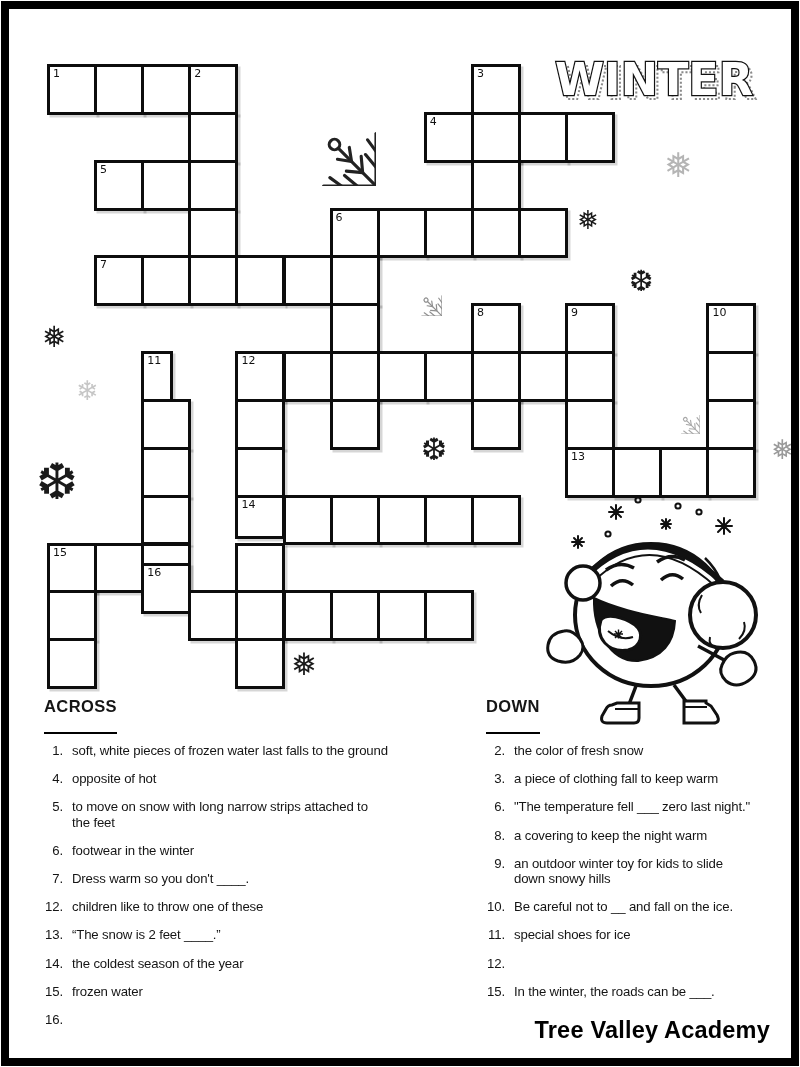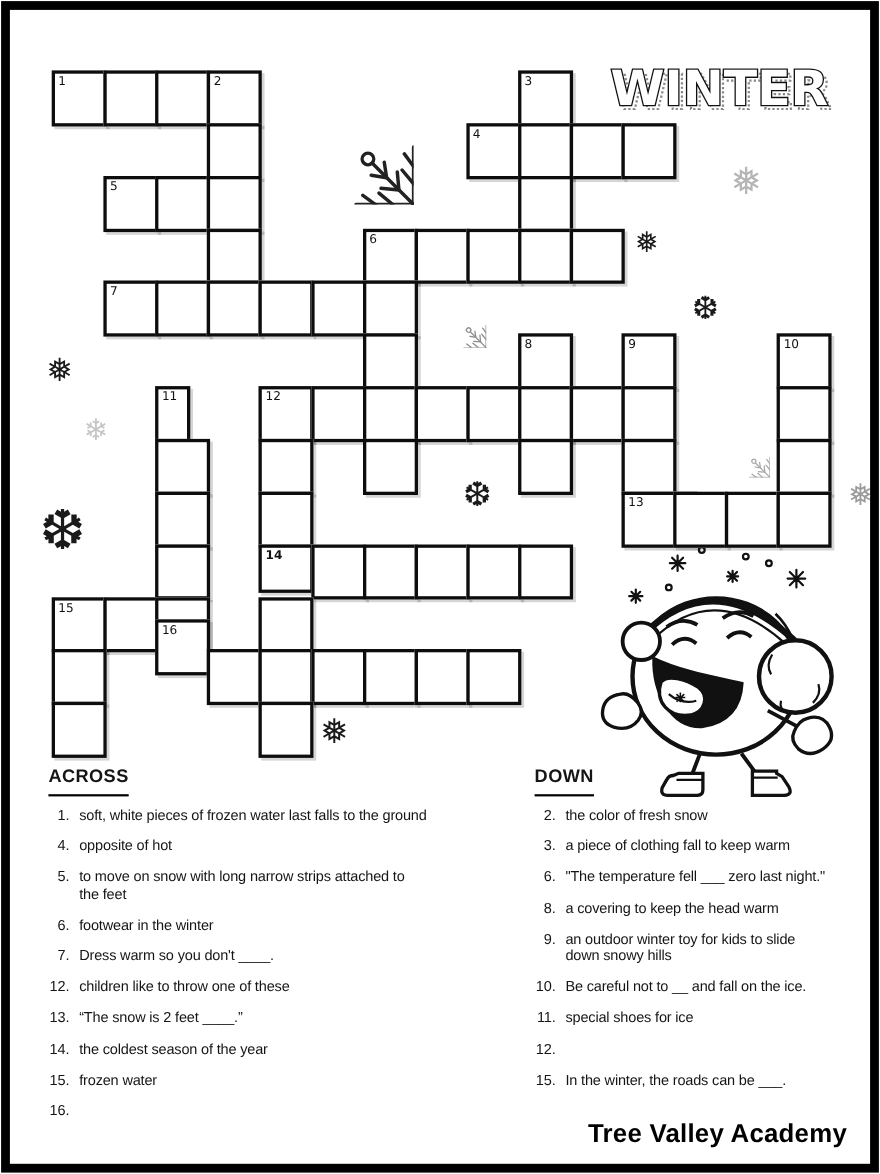--- a/index.html
+++ b/index.html
@@ -19,21 +19,21 @@
 
   
   .uf{position:absolute;z-index:4;line-height:1;user-select:none;}
   .lf{position:absolute;z-index:4;}
 
   
   .clues{position:absolute;color:#151515;z-index:12;}
   #across-section{left:44px;top:697px;width:408px;}
   #down-section{left:486px;top:697px;width:306px;}
   .clues h2{display:inline-block;margin:0 0 9px 0;font-size:16.5px;font-weight:700;
-            letter-spacing:.4px;border-bottom:2.6px solid #000;padding-bottom:6px;}
+            letter-spacing:.4px;border-bottom:2.6px solid #000;padding-bottom:16px;}
   .clue{display:flex;margin-bottom:13px;font-size:13.2px;line-height:15.2px;letter-spacing:-.15px;}
   .clue .num{flex:none;width:19px;text-align:right;margin-right:9px;}
   .clue .txt{white-space:pre-line;}
   #across-section .clue .txt{width:348px;}
   #down-section .clue .txt{width:268px;}
 
   
   #snowman{position:absolute;left:538px;top:490px;z-index:8;}
 
   
@@ -183,21 +183,21 @@
       <div class="cell" style="left: 706.4px; top: 398.95px; width: 50.1px; height: 50.85px;"></div>
       <div class="cell" style="left: 141.2px; top: 446.8px; width: 50.1px; height: 50.85px;"></div>
       <div class="cell" style="left: 235.4px; top: 446.8px; width: 50.1px; height: 50.85px;"></div>
       <div class="cell" style="left: 565.1px; top: 446.8px; width: 69px; height: 50.85px;">
         <span class="cnum">13</span>
       </div>
       <div class="cell" style="left: 612.2px; top: 446.8px; width: 50.1px; height: 50.85px;"></div>
       <div class="cell" style="left: 659.3px; top: 446.8px; width: 50.1px; height: 50.85px;"></div>
       <div class="cell" style="left: 706.4px; top: 446.8px; width: 50.1px; height: 50.85px;"></div>
       <div class="cell" style="left: 141.2px; top: 494.65px; width: 50.1px; height: 50.85px;"></div>
-      <div class="cell" style="left: 235.4px; top: 494.65px; width: 50.1px; height: 44px; font-weight: bold;">
+      <div class="cell" style="left: 235.4px; top: 494.65px; width: 50.1px; height: 44px;">
         <span class="cnum">14</span>
       </div>
       <div class="cell" style="left: 282.5px; top: 494.65px; width: 50.1px; height: 50.85px;"></div>
       <div class="cell" style="left: 329.6px; top: 494.65px; width: 50.1px; height: 50.85px;"></div>
       <div class="cell" style="left: 376.7px; top: 494.65px; width: 50.1px; height: 50.85px;"></div>
       <div class="cell" style="left: 423.8px; top: 494.65px; width: 50.1px; height: 50.85px;"></div>
       <div class="cell" style="left: 470.9px; top: 494.65px; width: 50.1px; height: 50.85px;"></div>
       <div class="cell" style="left: 47px; top: 542.5px; width: 50.1px; height: 50.85px;">
         <span class="cnum">15</span>
       </div>
@@ -307,21 +307,21 @@
         <div class="clue">
           <span class="num">3.</span>
           <span class="txt">a piece of clothing fall to keep warm</span>
         </div>
         <div class="clue">
           <span class="num">6.</span>
           <span class="txt">"The temperature fell ___ zero last night."</span>
         </div>
         <div class="clue">
           <span class="num">8.</span>
-          <span class="txt">a covering to keep the head warm</span>
+          <span class="txt">a covering to keep the night warm</span>
         </div>
         <div class="clue">
           <span class="num">9.</span>
           <span class="txt">an outdoor winter toy for kids to slide
 down snowy hills</span>
         </div>
         <div class="clue">
           <span class="num">10.</span>
           <span class="txt">Be careful not to __ and fall on the ice.</span>
         </div>

